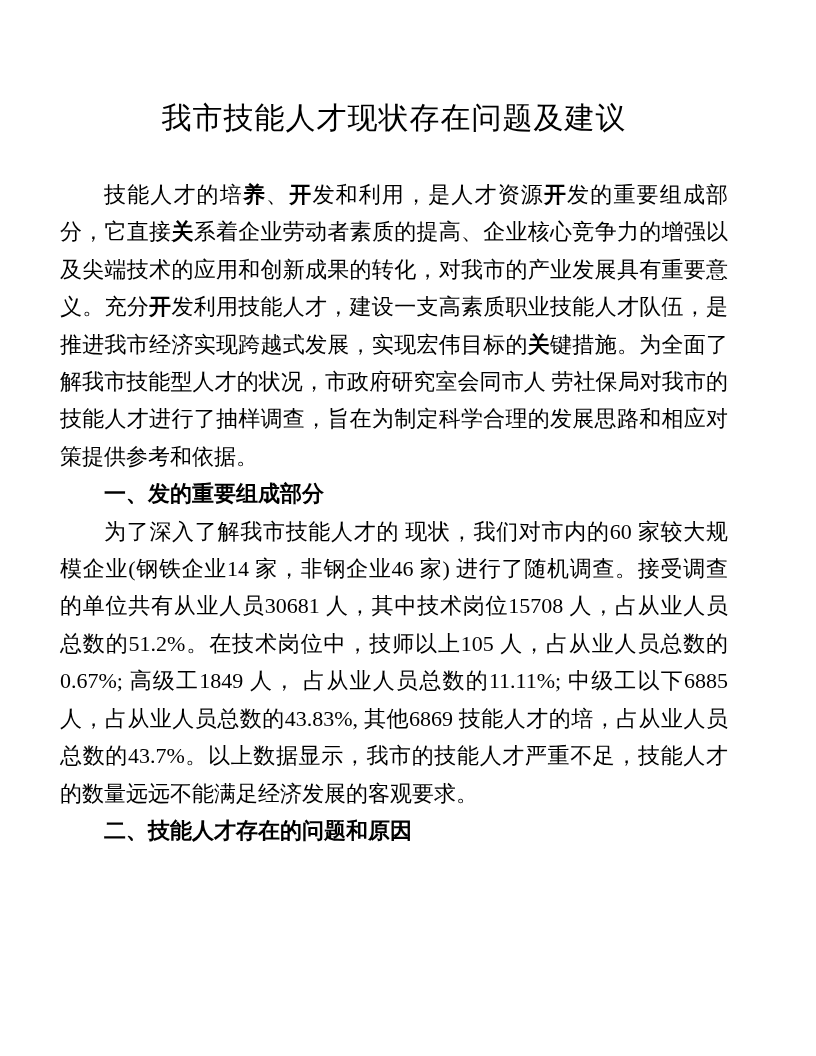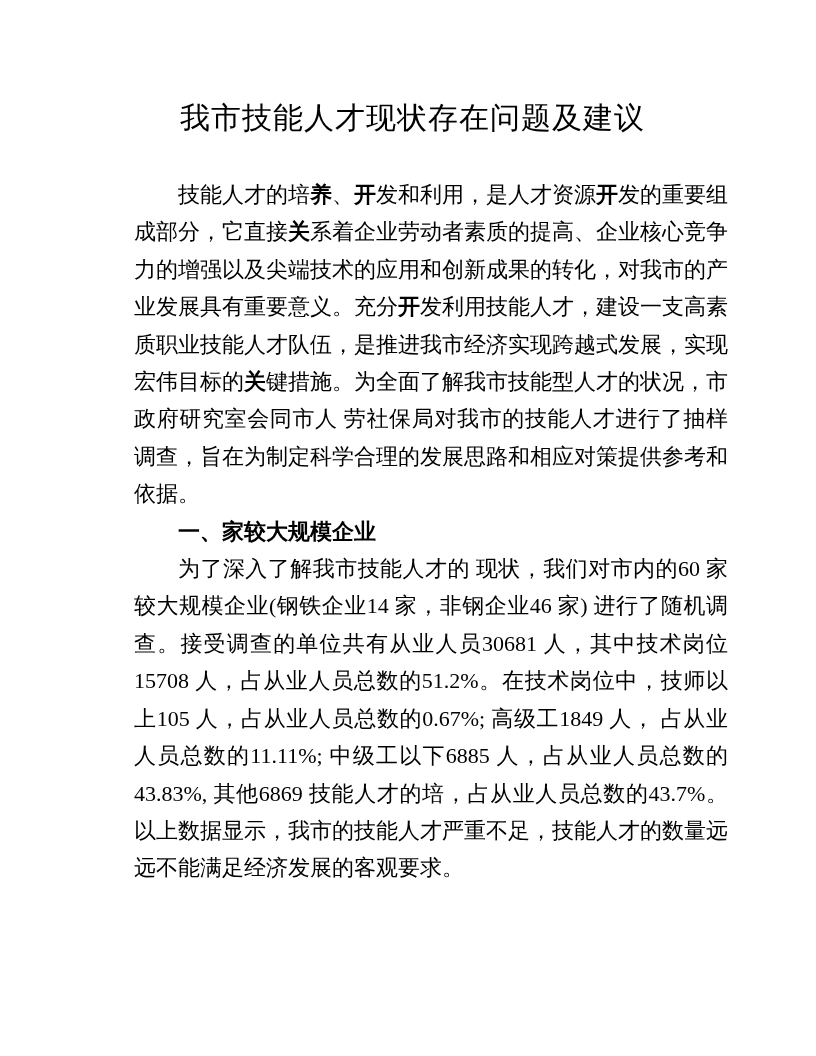--- a/index.html
+++ b/index.html
@@ -1,55 +1,55 @@
 <!DOCTYPE html>
 <html><head>
 <meta charset="utf-8">
 <style>
   html, body { margin: 0; padding: 0; background: #ffffff; }
   .page {
     position: relative;
     width: 816px;
     height: 1056px;
     box-sizing: border-box;
-    padding: 96px 88px 0 97px;
+    padding: 96px 88px 0 60px;
     background: #ffffff;
     color: #000000;
     overflow: hidden;
   }
   .doc-title {
     font-family: "Liberation Serif", "DejaVu Serif", serif;
     font-size: 30px;
     line-height: 36px;
     font-weight: 400;
     text-align: center;
     margin: 4px 0 40px 0;
     letter-spacing: 1px;
     white-space: nowrap;
   }
   .doc-body {
     font-family: "Liberation Serif", "DejaVu Serif", serif;
     font-size: 22px;
     line-height: 37.4px;
     text-align: justify;
     text-justify: inter-ideograph;
-    margin-left: 37px;
   }
   .doc-body p {
     margin: 0;
     text-indent: 2em;
   }
   .doc-body p.heading {
     font-weight: 700;
   }
   .doc-body b { font-weight: 700; }
 </style>
 </head>
 <body>
 
 <div class="page">
   <h1 class="doc-title">我市技能人才现状存在问题及建议</h1>
   <div class="doc-body">
       <p class="body"><span>技能人才的培</span><b>养</b><span>、</span><b>开</b><span>发和利用，是人才资源</span><b>开</b><span>发的重要组成部分，它直接</span><b>关</b><span>系着企业劳动者素质的提高、企业核心竞争力的增强以及尖端技术的应用和创新成果的转化，对我市的产业发展具有重要意义。充分</span><b>开</b><span>发利用技能人才，建设一支高素质职业技能人才队伍，是推进我市经济实现跨越式发展，实现宏伟目标的</span><b>关</b><span>键措施。为全面了解我市技能型人才的状况，市政府研究室会同市人 劳社保局对我市的技能人才进行了抽样调查，旨在为制定科学合理的发展思路和相应对策提供参考和依据。</span></p>
-      <p class="heading"><b>一、家较大规模企业</b></p>
+      <p class="heading"><b>一、发的重要组成部分</b></p>
       <p class="body"><span>为了深入了解我市技能人才的 现状，我们对市内的60 家较大规模企业(钢铁企业14 家，非钢企业46 家) 进行了随机调查。接受调查的单位共有从业人员30681 人，其中技术岗位15708 人，占从业人员总数的51.2%。在技术岗位中，技师以上105 人，占从业人员总数的0.67%; 高级工1849 人，  占从业人员总数的11.11%; 中级工以下6885 人，占从业人员总数的43.83%, 其他6869 技能人才的培，占从业人员总数的43.7%。以上数据显示，我市的技能人才严重不足，技能人才的数量远远不能满足经济发展的客观要求。</span></p>
+      <p class="heading"><b>二、技能人才存在的问题和原因</b></p>
     </div>
 </div>
 
 </body></html>

